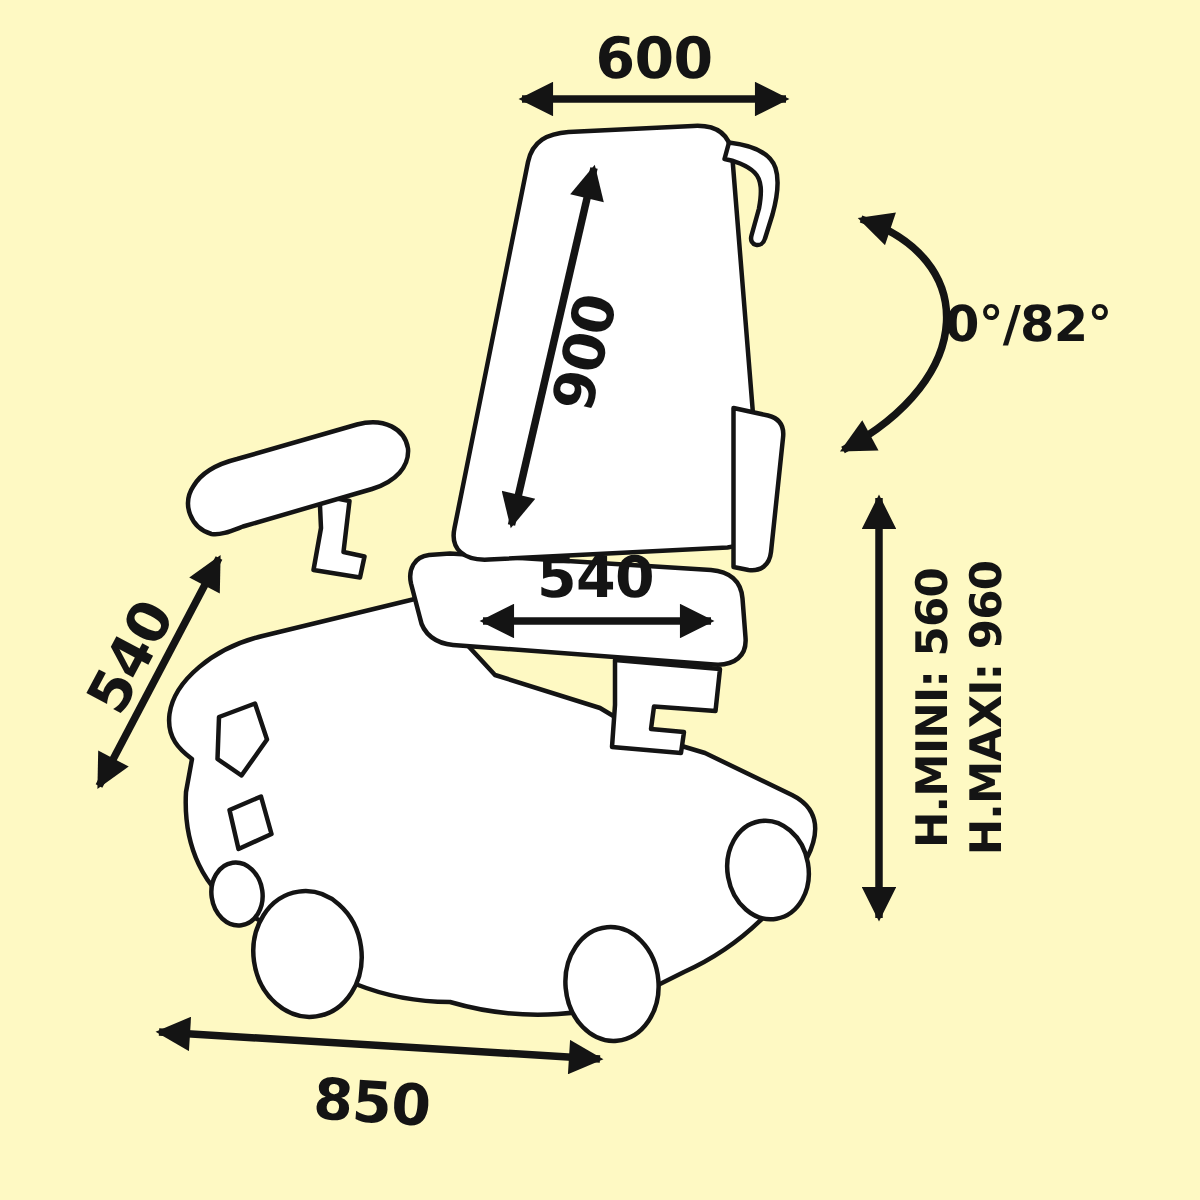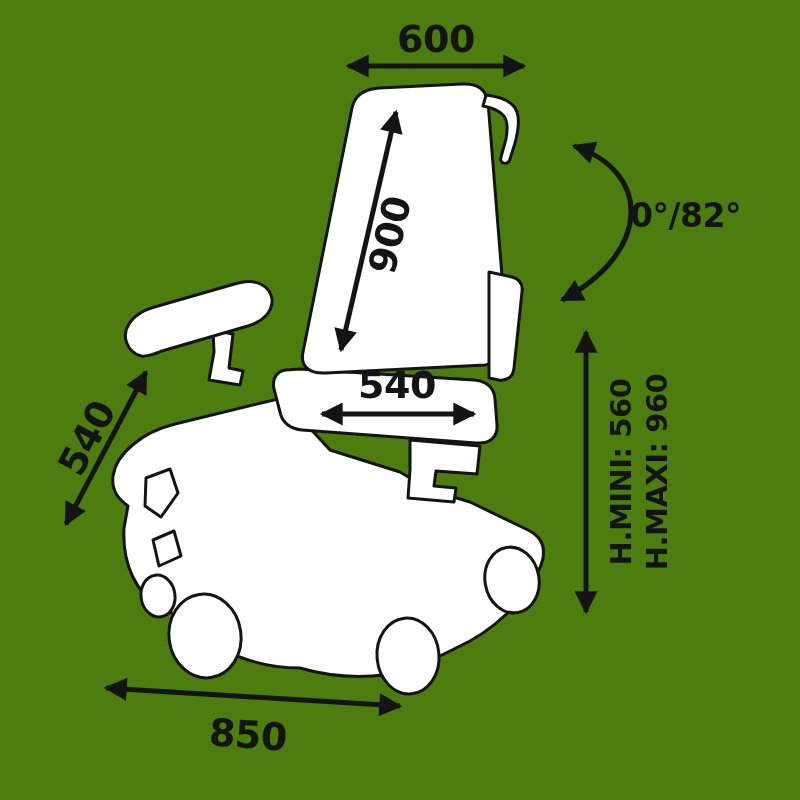--- a/index.html
+++ b/index.html
@@ -8,21 +8,21 @@
     background: #ffffff;
     width: 800px;
     height: 800px;
     overflow: hidden;
     font-family: "DejaVu Sans", sans-serif;
   }
   .stage {
     position: relative;
     width: 800px;
     height: 800px;
-    background: #4d7c0f;
+    background: #fef9c3;
   }
   svg { display: block; }
   .chair-line {
     fill: #ffffff;
     stroke: #141414;
     stroke-width: 3;
     stroke-linejoin: round;
     stroke-linecap: round;
   }
   .dim-line {

